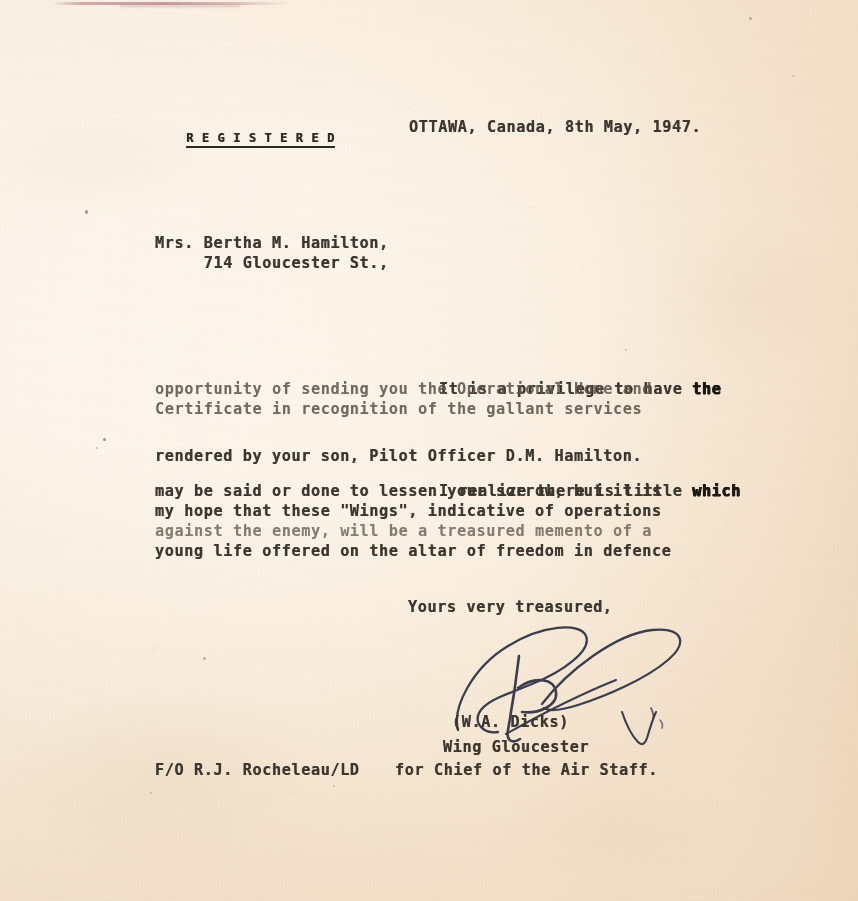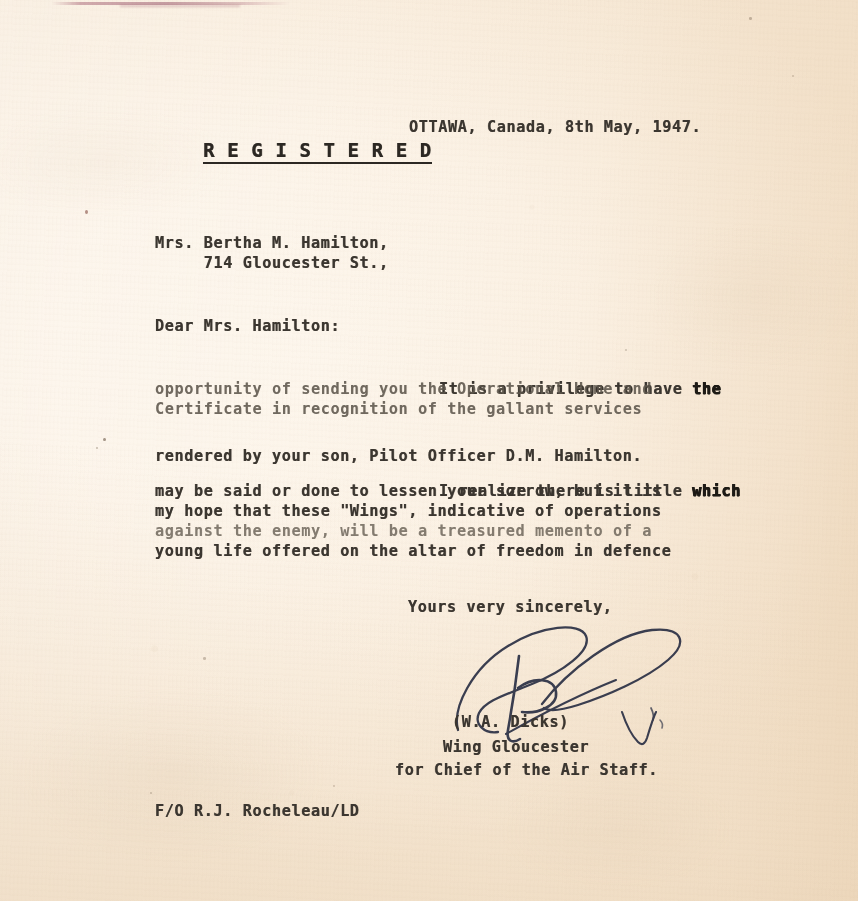--- a/index.html
+++ b/index.html
@@ -120,21 +120,21 @@
     text-shadow:
        0.5px 0 0 rgba(20,18,14,0.75),
       -0.5px 0 0 rgba(20,18,14,0.60),
        0 0.5px 0 rgba(20,18,14,0.55),
        0 -0.4px 0 rgba(20,18,14,0.35);
   }
 
   .registered {
     position: absolute;
     color: #2c2823;
-    font-size: 19px;
+    font-size: 12px;
     font-weight: 700;
     white-space: pre;
     letter-spacing: 0.6px;
     text-shadow: 0.4px 0 0 rgba(40,36,30,0.55), -0.4px 0 0 rgba(40,36,30,0.40);
   }
   .registered u {
     text-decoration: none;
     border-bottom: 2px solid #2c2823;
     padding-bottom: 1px;
   }
@@ -181,21 +181,20 @@
     <u>R E G I S T E R E D</u>
   </div>
 
   <div class="typed" style="left:409px; top:117px;">OTTAWA, Canada, 8th May, 1947.</div>
 
   <div class="block" style="left:155px; top:233px;">
     <div class="typed">Mrs. Bertha M. Hamilton,</div>
     <div class="typed">714 Gloucester St.,</div>
   </div>
 
-  <div class="typed" style="left:155px; top:316px;">Dear Mrs. Hamilton:</div>
 
   <div class="typed" style="left:400px; top:359px;">
     <span>It is a privilege to have the</span>
   </div>
   <div class="typed strike-hard" style="left:400px; top:359px; color:transparent; text-shadow:none;">
     <span style="visibility:hidden;">It is a privilege to have </span><span class="strike-hard" style="color:#1e1b16;">the</span>
   </div>
 
   <div class="typed faded" style="left:155px; top:379px;">opportunity of sending you the Operational Home and</div>
   <div class="typed faded" style="left:155px; top:399px;">Certificate in recognition of the gallant services</div>
@@ -206,21 +205,21 @@
   </div>
   <div class="typed" style="left:400px; top:461px; color:transparent; text-shadow:none;">
     <span style="visibility:hidden;">I realize there is little </span><span class="strike-hard" style="color:#1e1b16;">which</span>
   </div>
 
   <div class="typed" style="left:155px; top:481px;">may be said or done to lessen your sorrow, but it is</div>
   <div class="typed" style="left:155px; top:501px;">my hope that these "Wings", indicative of operations</div>
   <div class="typed" style="left:155px; top:541px;">young life offered on the altar of freedom in defence</div>
   <div class="typed lighter" style="left:155px; top:521px;">against the enemy, will be a treasured memento of a</div>
 
-  <div class="typed" style="left:408px; top:597px;">Yours very sincerely,</div>
+  <div class="typed" style="left:408px; top:597px;">Yours very treasured,</div>
 
   <div class="signature">
     <svg width="260" height="140" viewBox="0 0 260 140" fill="none" xmlns="http://www.w3.org/2000/svg">
       <g stroke="#2b3045" fill="none" stroke-linecap="round" stroke-linejoin="round" opacity="0.92">
 
         <path d="M12 122 C 6 100, 26 60, 62 38 C 96 17, 134 14, 140 28 C 146 43, 116 64, 86 76
                  C 60 87, 40 92, 33 105 C 28 116, 38 126, 52 124" stroke-width="2.3"></path>
 
         <path d="M73 48 C 70 74, 66 100, 62 122 C 60 133, 66 136, 74 131" stroke-width="2.6"></path>
 
@@ -236,15 +235,15 @@
         <path d="M205 100 C 207 104, 208 108, 207 112" stroke-width="1.7" opacity="0.8"></path>
         <path d="M214 112 C 216 114, 217 117, 216 120" stroke-width="1.6" opacity="0.7"></path>
       </g>
     </svg>
   </div>
 
   <div class="typed" style="left:452px; top:712px;">(W.A. Dicks)</div>
   <div class="typed" style="left:443px; top:737px;">Wing Gloucester</div>
   <div class="typed" style="left:395px; top:760px;">for Chief of the Air Staff.</div>
 
-  <div class="typed" style="left:155px; top:760px;margin-top:41px;">F/O R.J. Rocheleau/LD</div>
+  <div class="typed" style="left:155px; top:760px;">F/O R.J. Rocheleau/LD</div>
 
 </div>
 
 </body></html>

